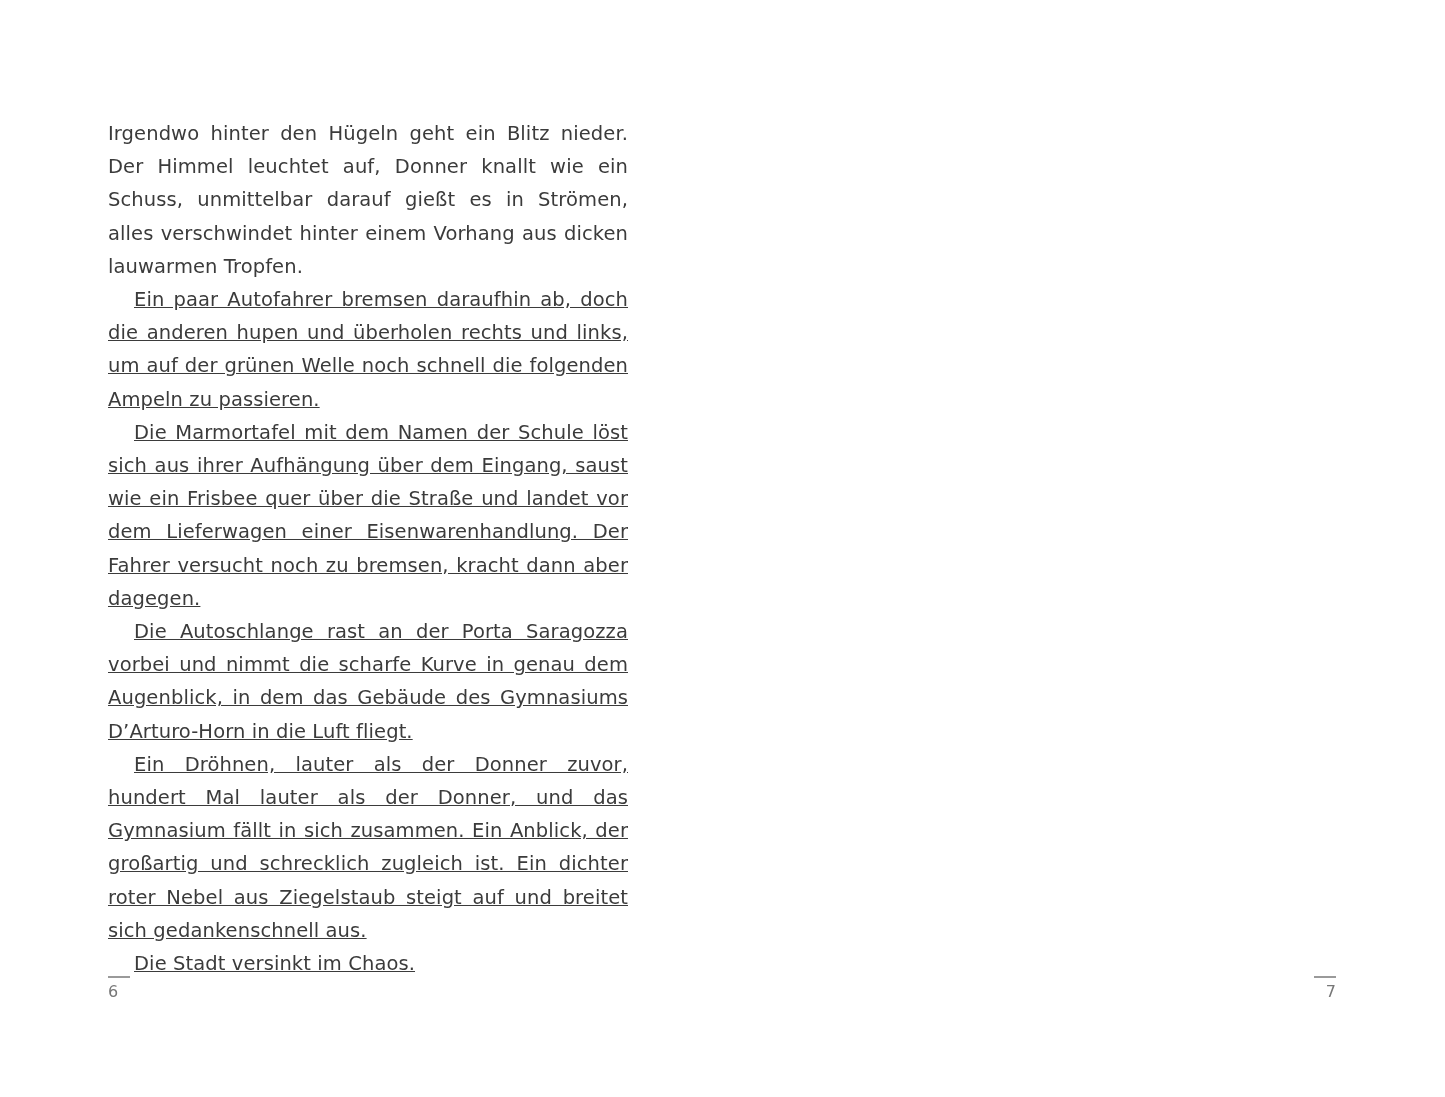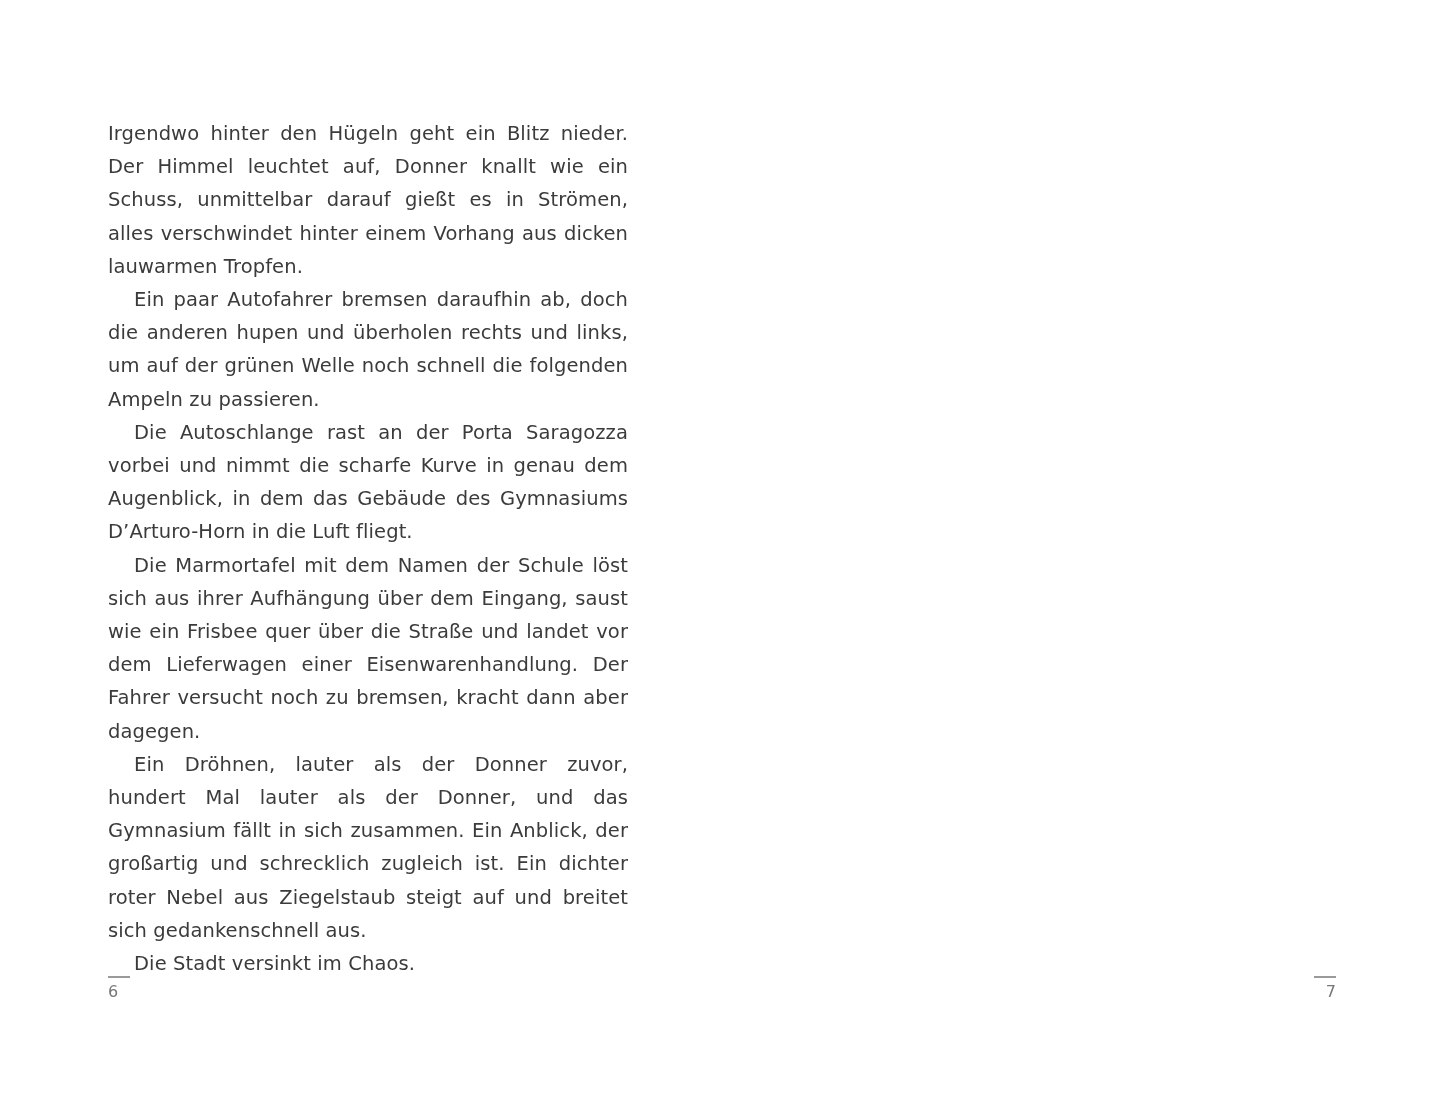--- a/index.html
+++ b/index.html
@@ -44,20 +44,21 @@
     left: 108px;
     top: 117px;
     width: 520px;
   }
   .textblock p {
     margin: 0;
     text-indent: 0;
   }
   .textblock p.indent {
     text-indent: 26px;
+    text-decoration: underline;
   }
   
   .folio {
     position: absolute;
     bottom: 96px;
     font-size: 16px;
     color: #777;
     padding-top: 6px;
   }
   .folio .rule {
@@ -83,22 +84,22 @@
 </style>
 </head>
 <body>
 
 <div class="spread">
 
   <div class="page page-left">
     <div class="textblock left">
       <p>Irgendwo hinter den Hügeln geht ein Blitz nieder. Der Himmel leuchtet auf, Donner knallt wie ein Schuss, unmittelbar darauf gießt es in Strömen, alles verschwindet hinter einem Vorhang aus dicken lauwarmen Tropfen.</p>
       <p class="indent">Ein paar Autofahrer bremsen daraufhin ab, doch die anderen hupen und überholen rechts und links, um auf der grünen Welle noch schnell die folgenden Ampeln zu passieren.</p>
+      <p class="indent">Die Marmortafel mit dem Namen der Schule löst sich aus ihrer Aufhängung über dem Eingang, saust wie ein Frisbee quer über die Straße und landet vor dem Lieferwagen einer Eisenwarenhandlung. Der Fahrer versucht noch zu bremsen, kracht dann aber dagegen.</p>
       <p class="indent">Die Autoschlange rast an der Porta Saragozza vorbei und nimmt die scharfe Kurve in genau dem Augenblick, in dem das Gebäude des Gymnasiums D’Arturo-Horn in die Luft fliegt.</p>
-      <p class="indent">Die Marmortafel mit dem Namen der Schule löst sich aus ihrer Aufhängung über dem Eingang, saust wie ein Frisbee quer über die Straße und landet vor dem Lieferwagen einer Eisenwarenhandlung. Der Fahrer versucht noch zu bremsen, kracht dann aber dagegen.</p>
       <p class="indent">Ein Dröhnen, lauter als der Donner zuvor, hundert Mal lauter als der Donner, und das Gymnasium fällt in sich zusammen. Ein Anblick, der großartig und schrecklich zugleich ist. Ein dichter roter Nebel aus Ziegelstaub steigt auf und breitet sich gedankenschnell aus.</p>
       <p class="indent">Die Stadt versinkt im Chaos.</p>
 
     </div>
     <div class="folio folio-left">
       <span class="rule"></span>
       <span>6</span>
     </div>
   </div>
 

